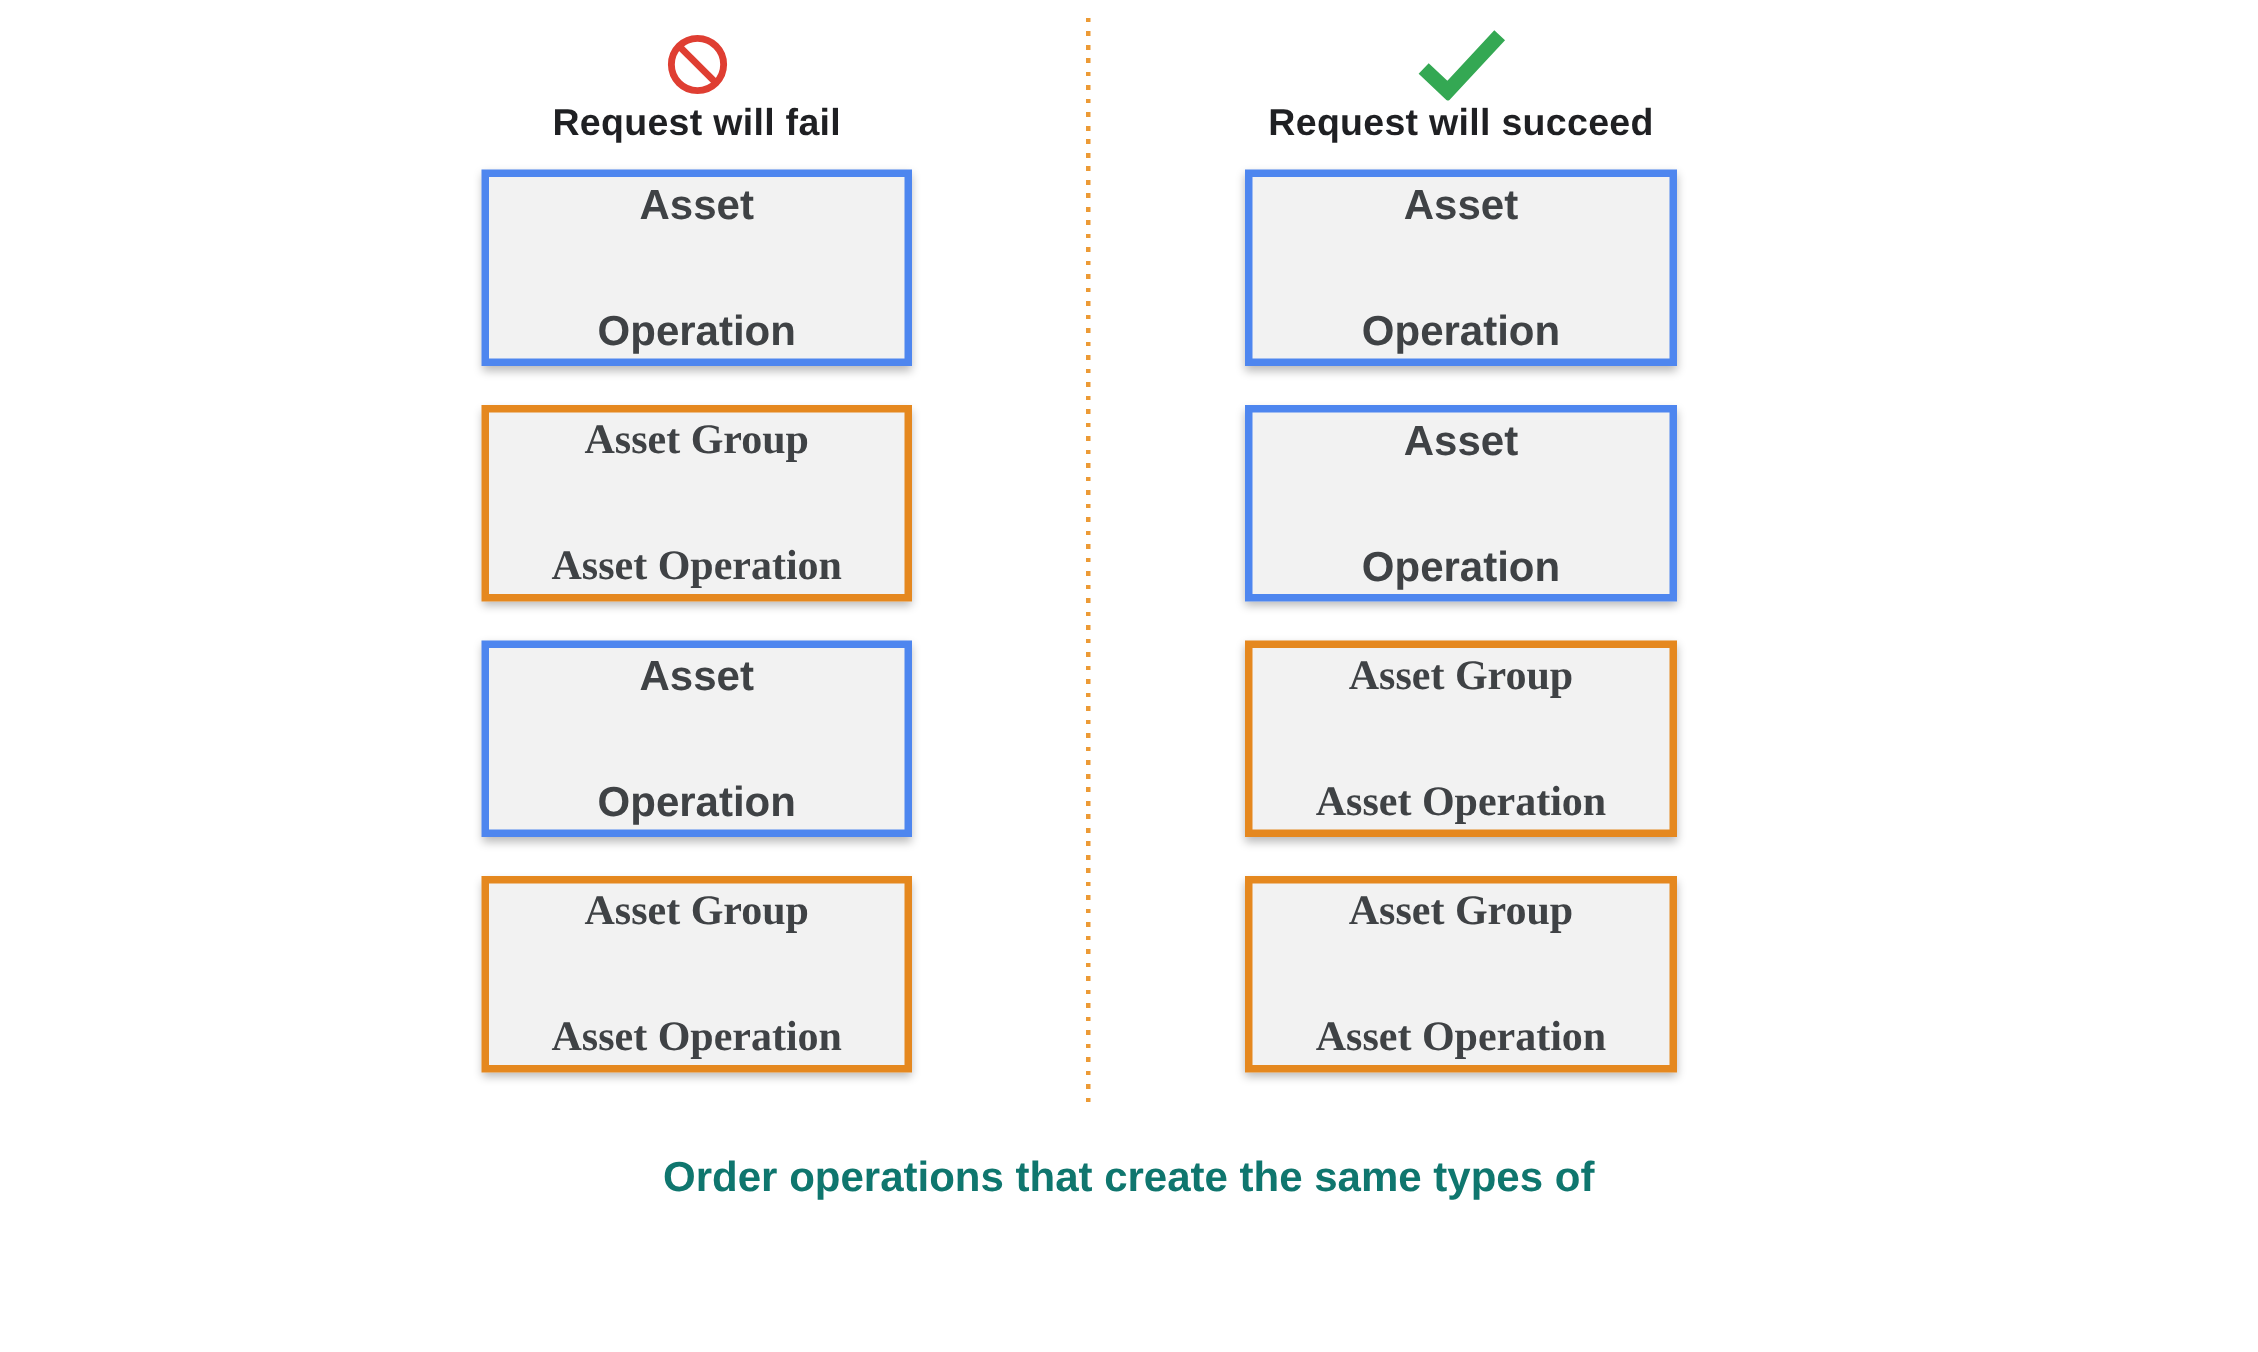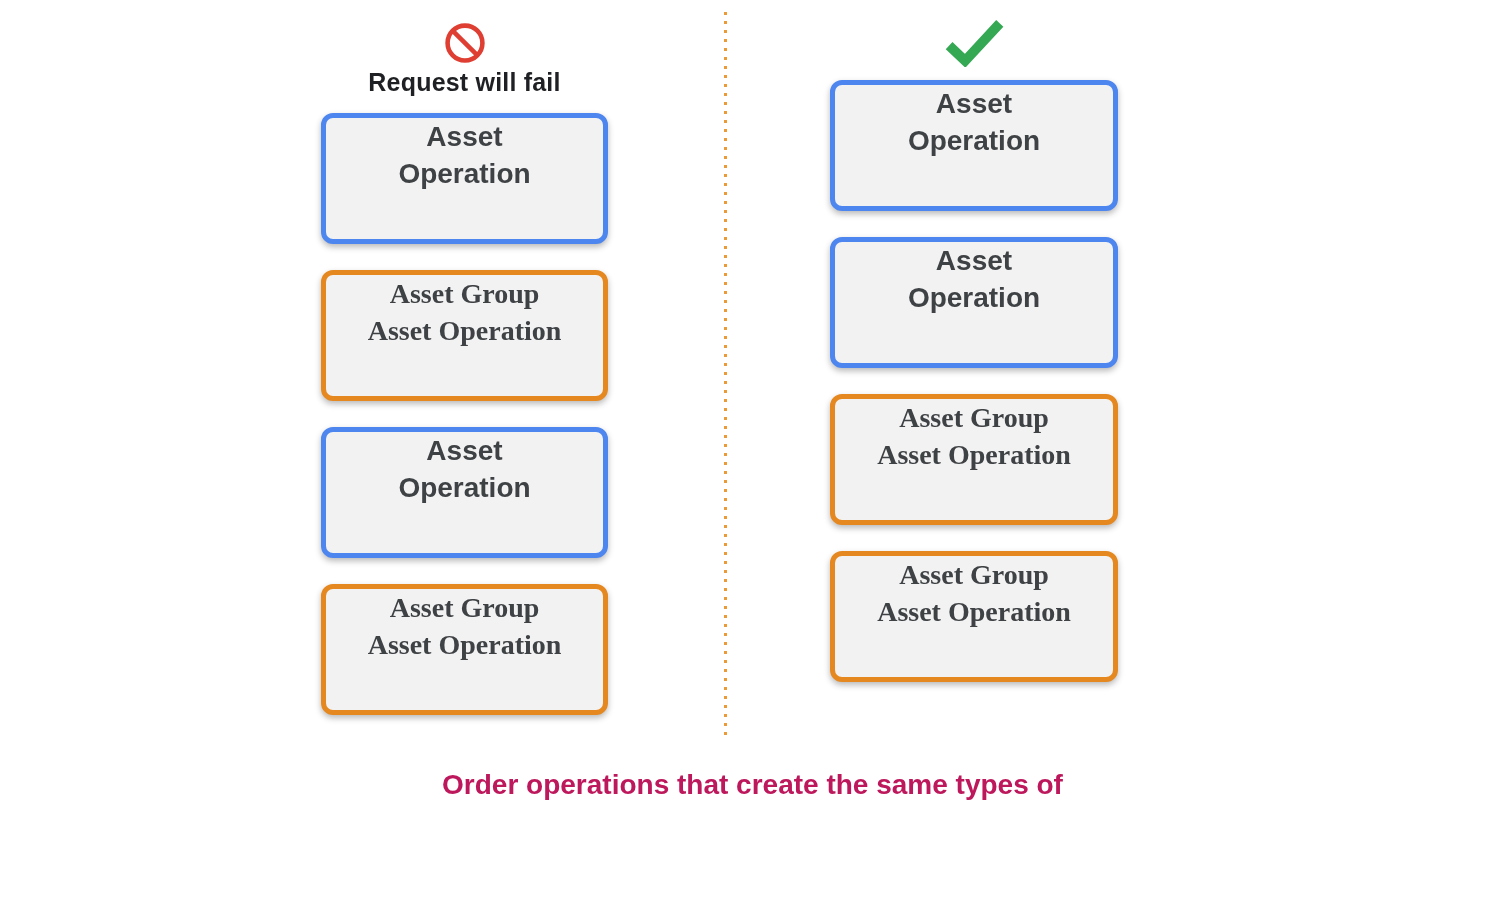--- a/index.html
+++ b/index.html
@@ -40,25 +40,25 @@
     text-align: center;
     letter-spacing: 0.2px;
     white-space: nowrap;
   }
   .box {
     box-sizing: border-box;
     height: 131px;
     margin-top: 26px;
     background: #f2f2f2;
     border: 5px solid transparent;
-    border-radius: 12px;
+    border-radius: 0;
     box-shadow: 0 3px 6px rgba(0,0,0,0.28);
     display: flex;
     flex-direction: column;
-    justify-content: flex-start;
+    justify-content: space-between;
     align-items: center;
     text-align: center;
     font-size: 28px;
     line-height: 37px;
     font-weight: 700;
     color: #3f4245;
   }
   .box.first { margin-top: 14px; }
   .box.blue   { border-color: #4e86ef; }
   .box.orange { border-color: #e5881f; font-family: Liberation Serif, serif; }
@@ -76,21 +76,21 @@
   }
   .caption {
     position: absolute;
     left: 0;
     right: 0;
     top: 766px;
     text-align: center;
     font-size: 28px;
     line-height: 37px;
     font-weight: 700;
-    color: #be185d;
+    color: #0f766e;
   }
 </style>
 </head>
 <body>
 
 <div class="canvas">
 
   <div class="column left">
     <div class="col-icon">
       <svg width="44" height="44" viewBox="0 0 48 48">
@@ -119,20 +119,21 @@
   </div>
 
   <div class="divider"></div>
 
   <div class="column right">
     <div class="col-icon">
       <svg width="66" height="48" viewBox="0 0 72 54">
         <polyline points="8,30 26,47 65,5" fill="none" stroke="#34a853" stroke-width="11" stroke-linecap="butt" stroke-linejoin="miter"></polyline>
       </svg>
     </div>
+    <div class="col-title">Request will succeed</div>
 
     <div class="box blue first">
       <span>Asset</span>
       <span>Operation</span>
     </div>
     <div class="box blue">
       <span>Asset</span>
       <span>Operation</span>
     </div>
     <div class="box orange">

